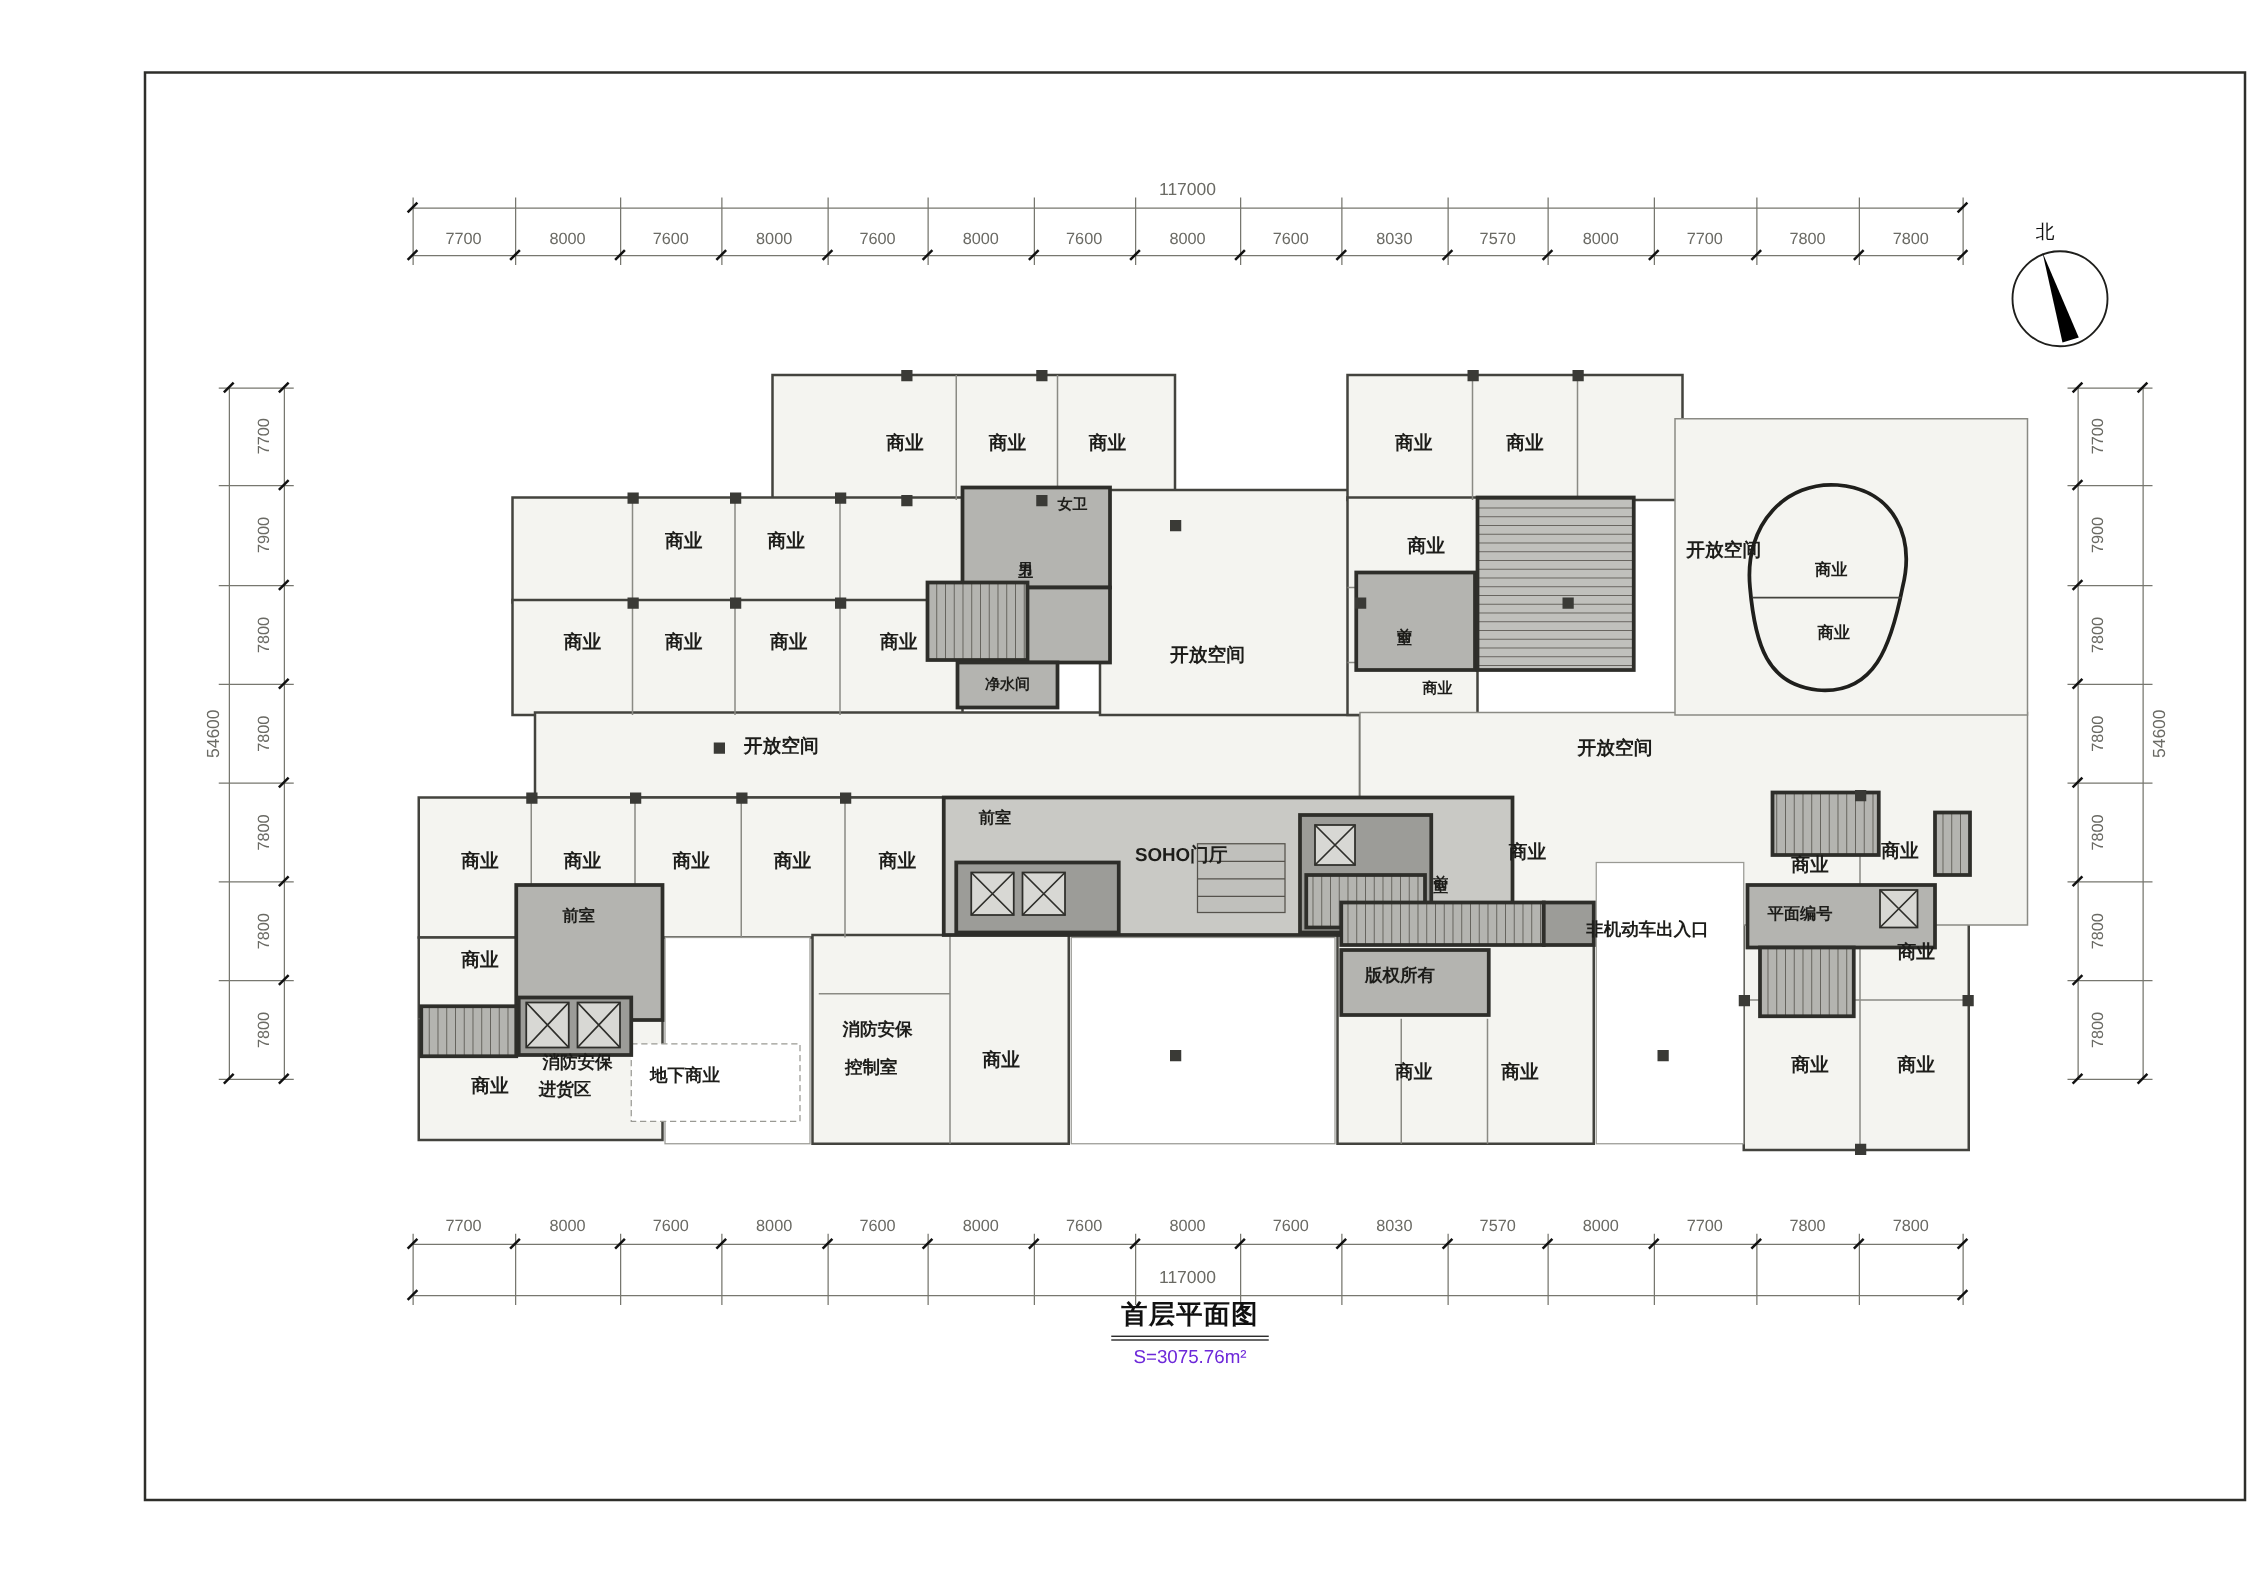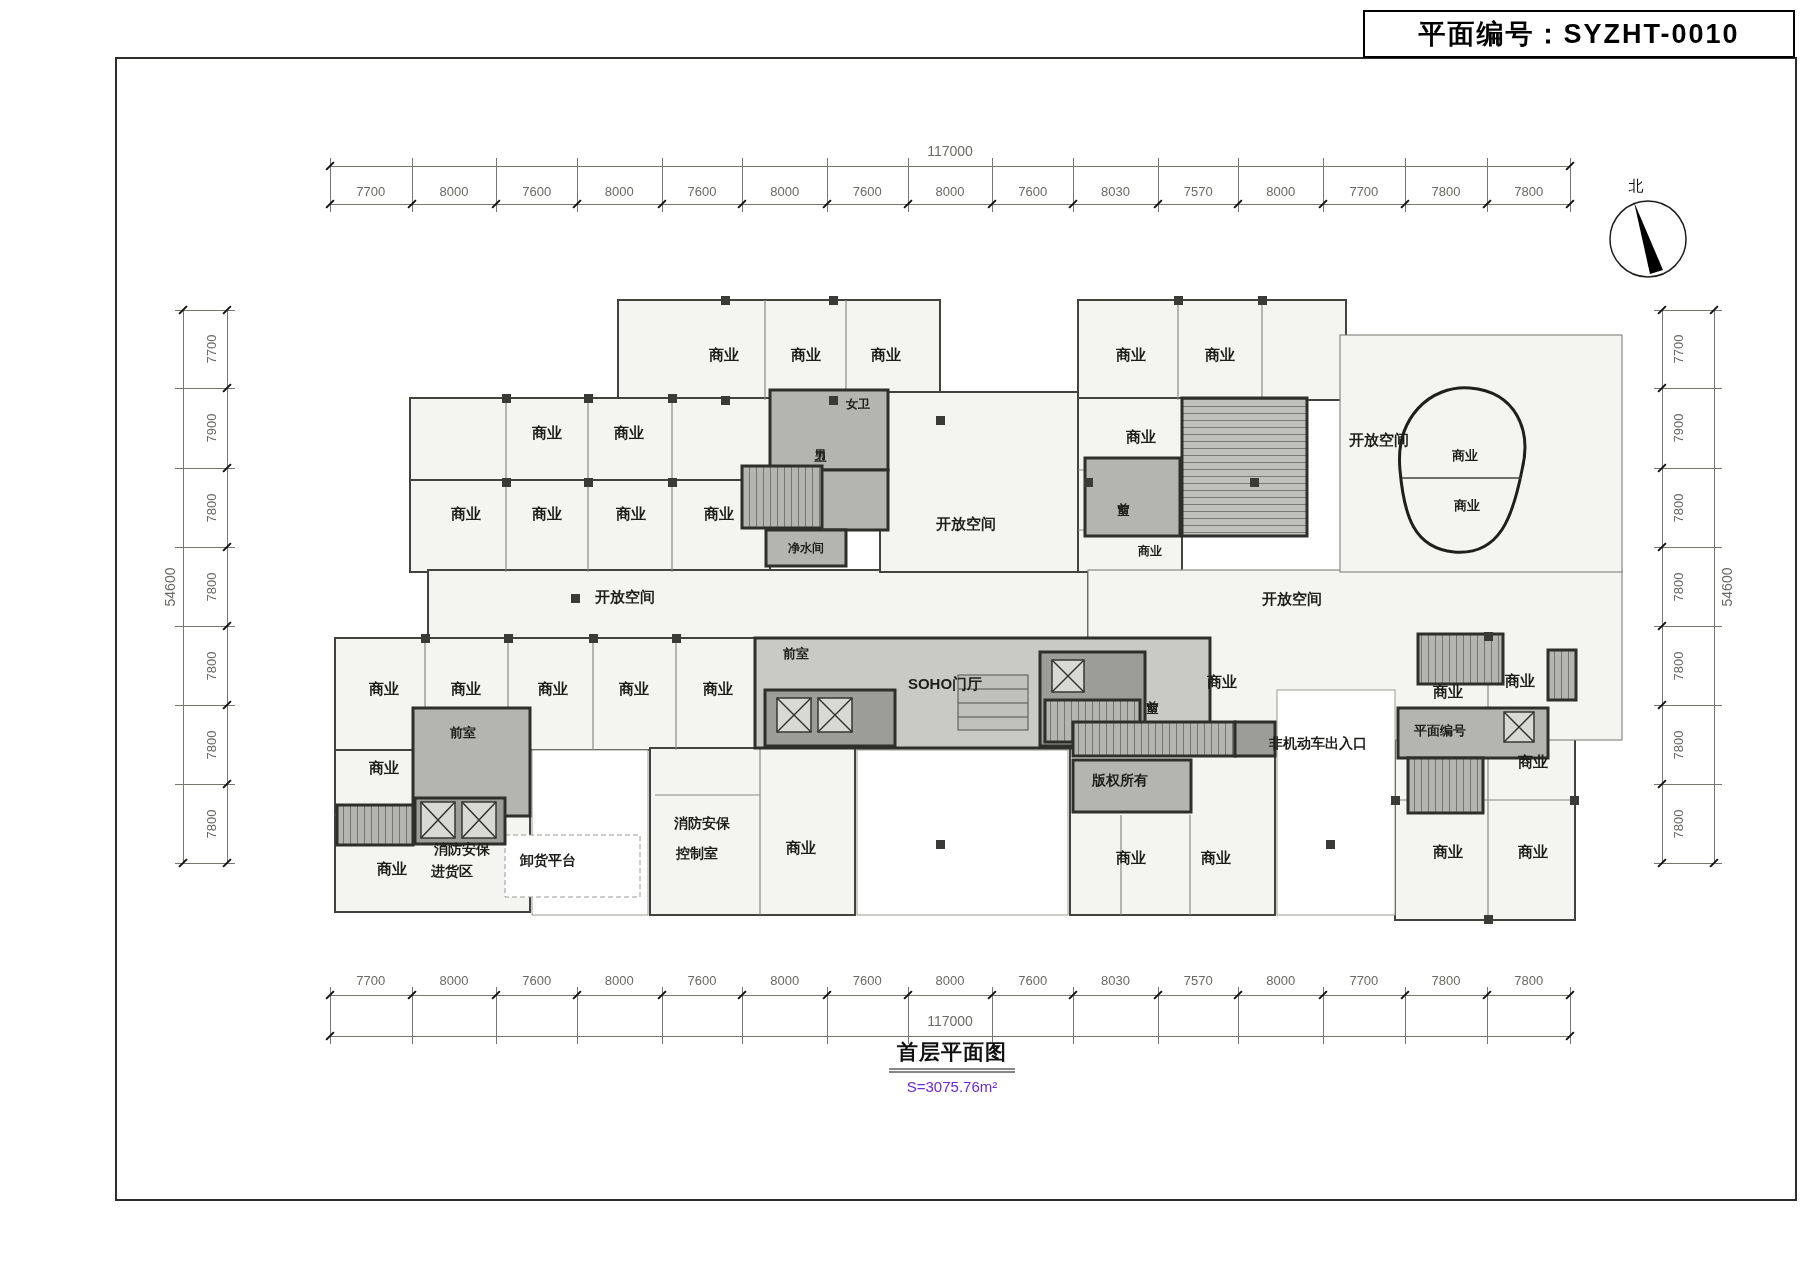--- a/index.html
+++ b/index.html
@@ -33,23 +33,20 @@
   #north-label{position:absolute;left:1636px;top:186px;transform:translate(-50%,-50%);
         font-size:15px;color:#111;z-index:3;}
 </style>
 </head>
 <body>
 
 <div id="page">
 
   <div id="frame"></div>
 
-  <div id="plan-number-box">
-    <span>平面编号：SYZHT-0010</span>
-  </div>
 
   <svg width="1800" height="1273" viewBox="0 0 1800 1273">
     <defs>
       <pattern id="st" width="7" height="7" patternUnits="userSpaceOnUse">
         <rect width="7" height="7" fill="#b4b4b0"></rect>
         <line x1="0" y1="0" x2="0" y2="7" stroke="#55524c" stroke-width="1.3"></line>
       </pattern>
       <pattern id="sth" width="7" height="7" patternUnits="userSpaceOnUse">
         <rect width="7" height="7" fill="#c0c0bc"></rect>
         <line x1="0" y1="0" x2="7" y2="0" stroke="#55524c" stroke-width="1.3"></line>
@@ -249,21 +246,21 @@
     <div class="plan-label" style="left: 1222px; top: 682px; font-size: 15px;">商业</div>
     <div class="plan-label" style="left: 1448px; top: 692px; font-size: 15px;">商业</div>
     <div class="plan-label" style="left: 1520px; top: 681px; font-size: 15px;">商业</div>
     <div class="plan-label" style="left: 1440px; top: 731px; font-size: 13px;">平面编号</div>
     <div class="plan-label" style="left: 1533px; top: 762px; font-size: 15px;">商业</div>
     <div class="plan-label" style="left: 384px; top: 768px; font-size: 15px;">商业</div>
     <div class="plan-label" style="left: 463px; top: 733px; font-size: 13px;">前室</div>
     <div class="plan-label" style="left: 392px; top: 869px; font-size: 15px;">商业</div>
     <div class="plan-label" style="left: 462px; top: 850px; font-size: 14px;">消防安保</div>
     <div class="plan-label" style="left: 452px; top: 872px; font-size: 14px;">进货区</div>
-    <div class="plan-label" style="left: 548px; top: 861px; font-size: 14px;">卸货平台</div>
+    <div class="plan-label" style="left: 548px; top: 861px; font-size: 14px;">地下商业</div>
     <div class="plan-label" style="left: 702px; top: 824px; font-size: 14px;">消防安保</div>
     <div class="plan-label" style="left: 697px; top: 854px; font-size: 14px;">控制室</div>
     <div class="plan-label" style="left: 801px; top: 848px; font-size: 15px;">商业</div>
     <div class="plan-label" style="left: 1120px; top: 781px; font-size: 14px;">版权所有</div>
     <div class="plan-label" style="left: 1131px; top: 858px; font-size: 15px;">商业</div>
     <div class="plan-label" style="left: 1216px; top: 858px; font-size: 15px;">商业</div>
     <div class="plan-label" style="left: 1318px; top: 744px; font-size: 14px;">非机动车出入口</div>
     <div class="plan-label" style="left: 1448px; top: 852px; font-size: 15px;">商业</div>
     <div class="plan-label" style="left: 1533px; top: 852px; font-size: 15px;">商业</div>
     <div class="dim-line" style="left: 330px; top: 204px; width: 1240px; height: 1px;"></div>

